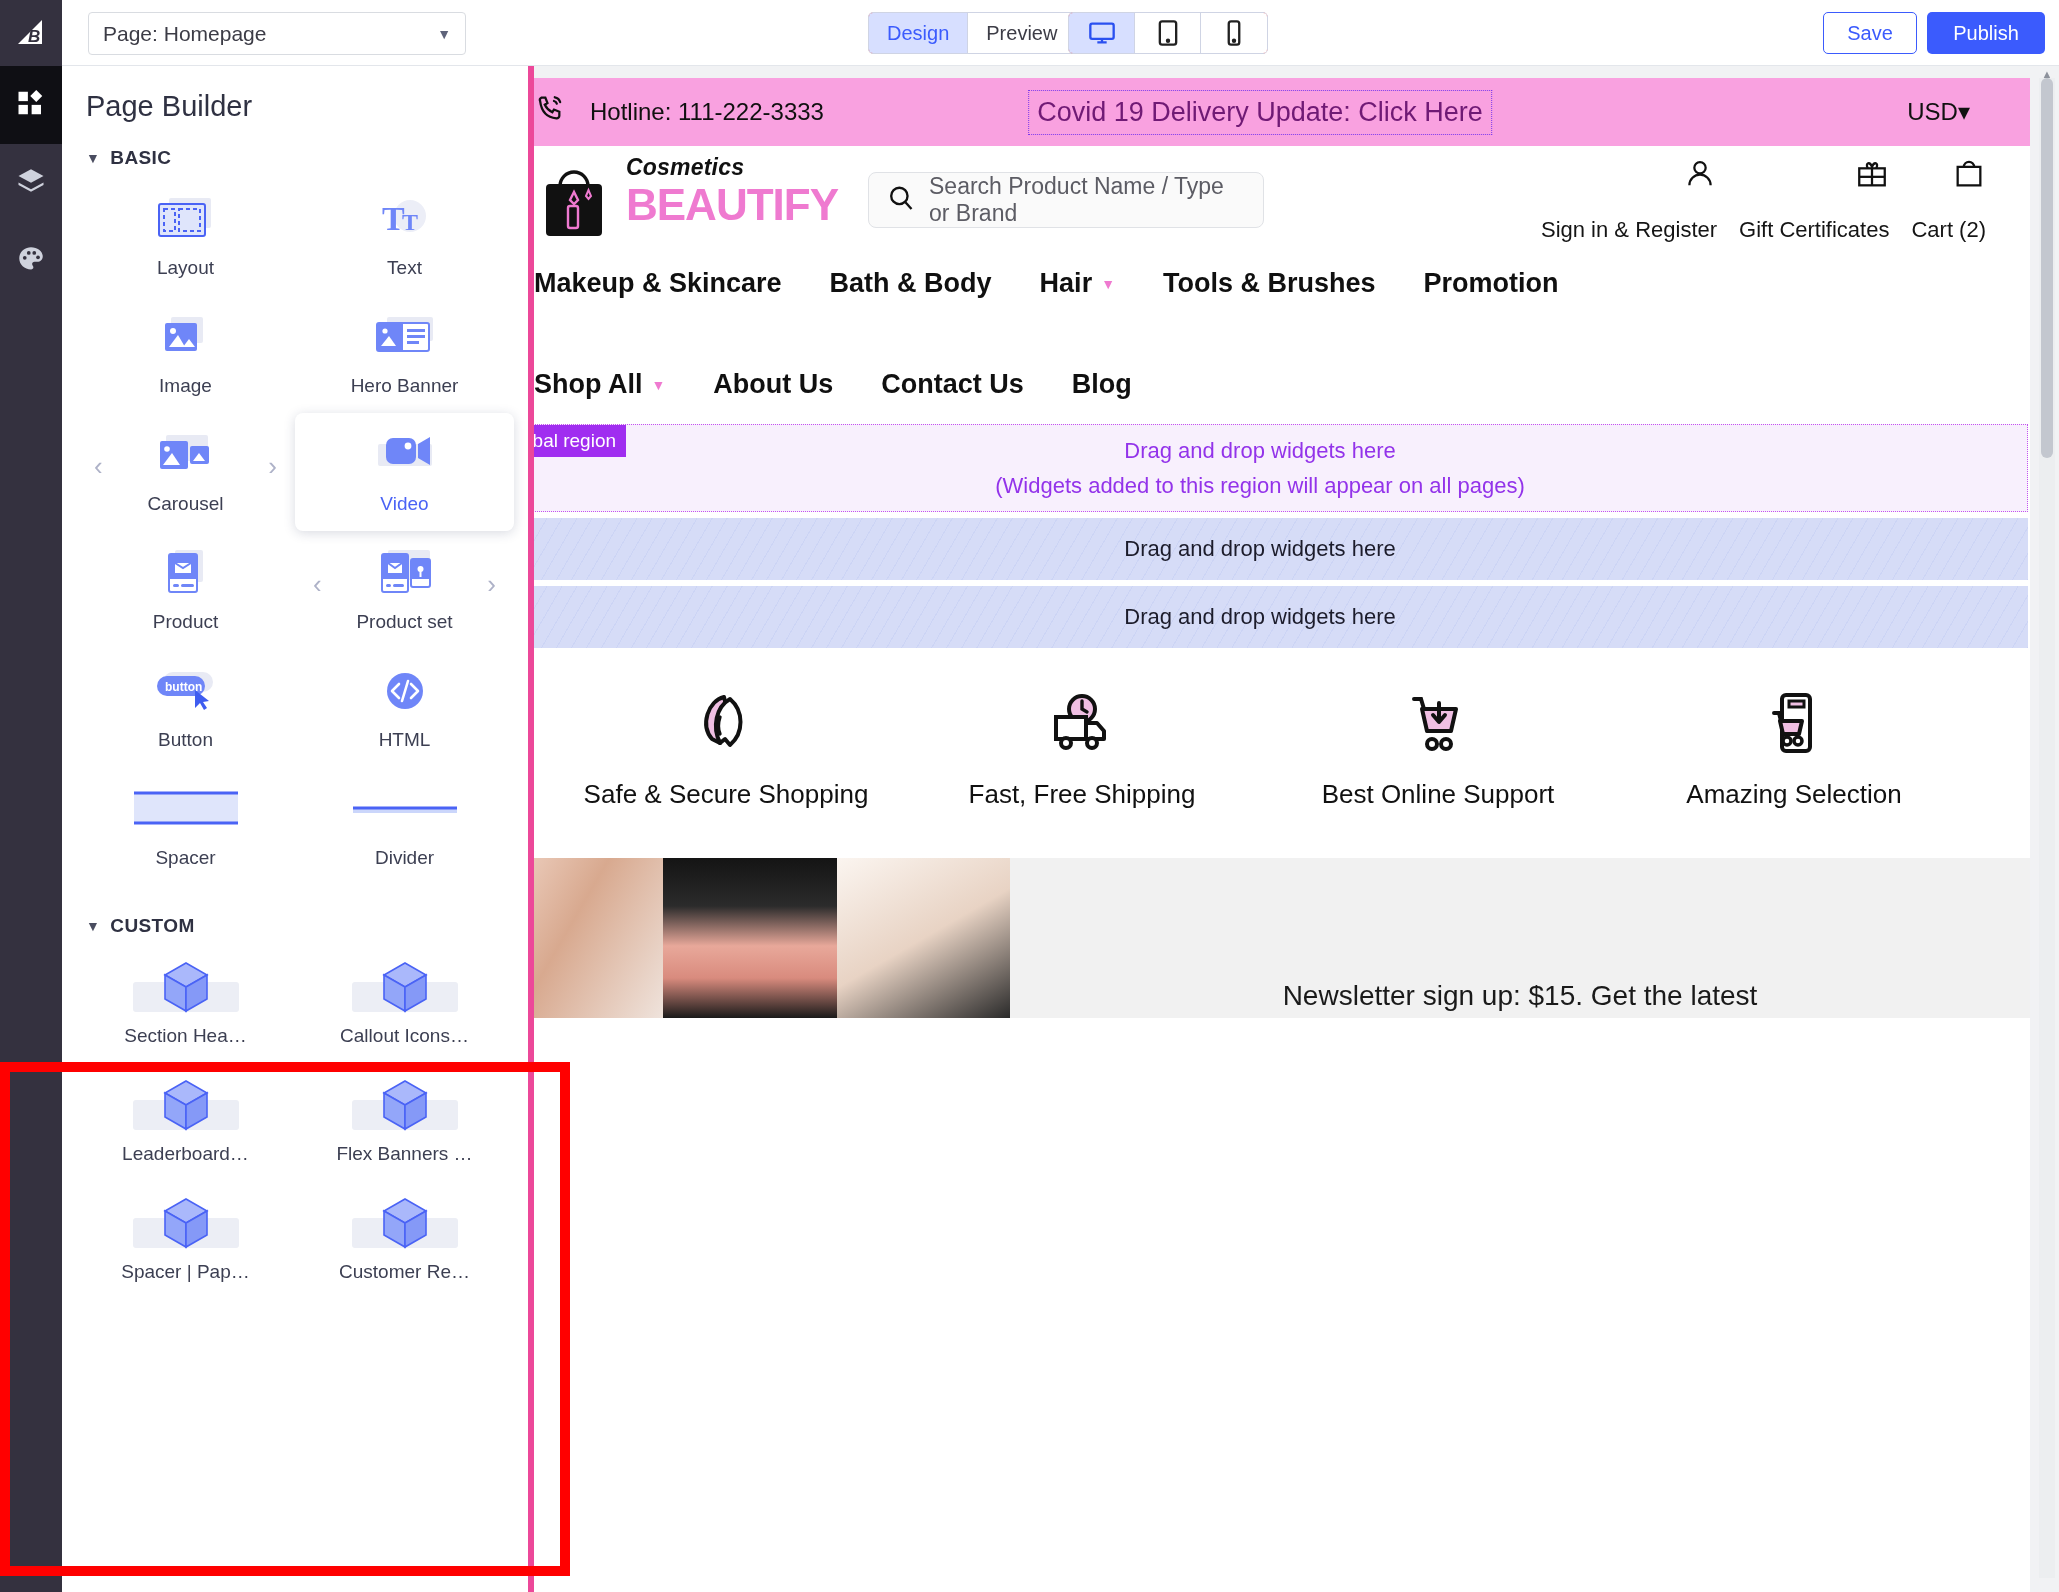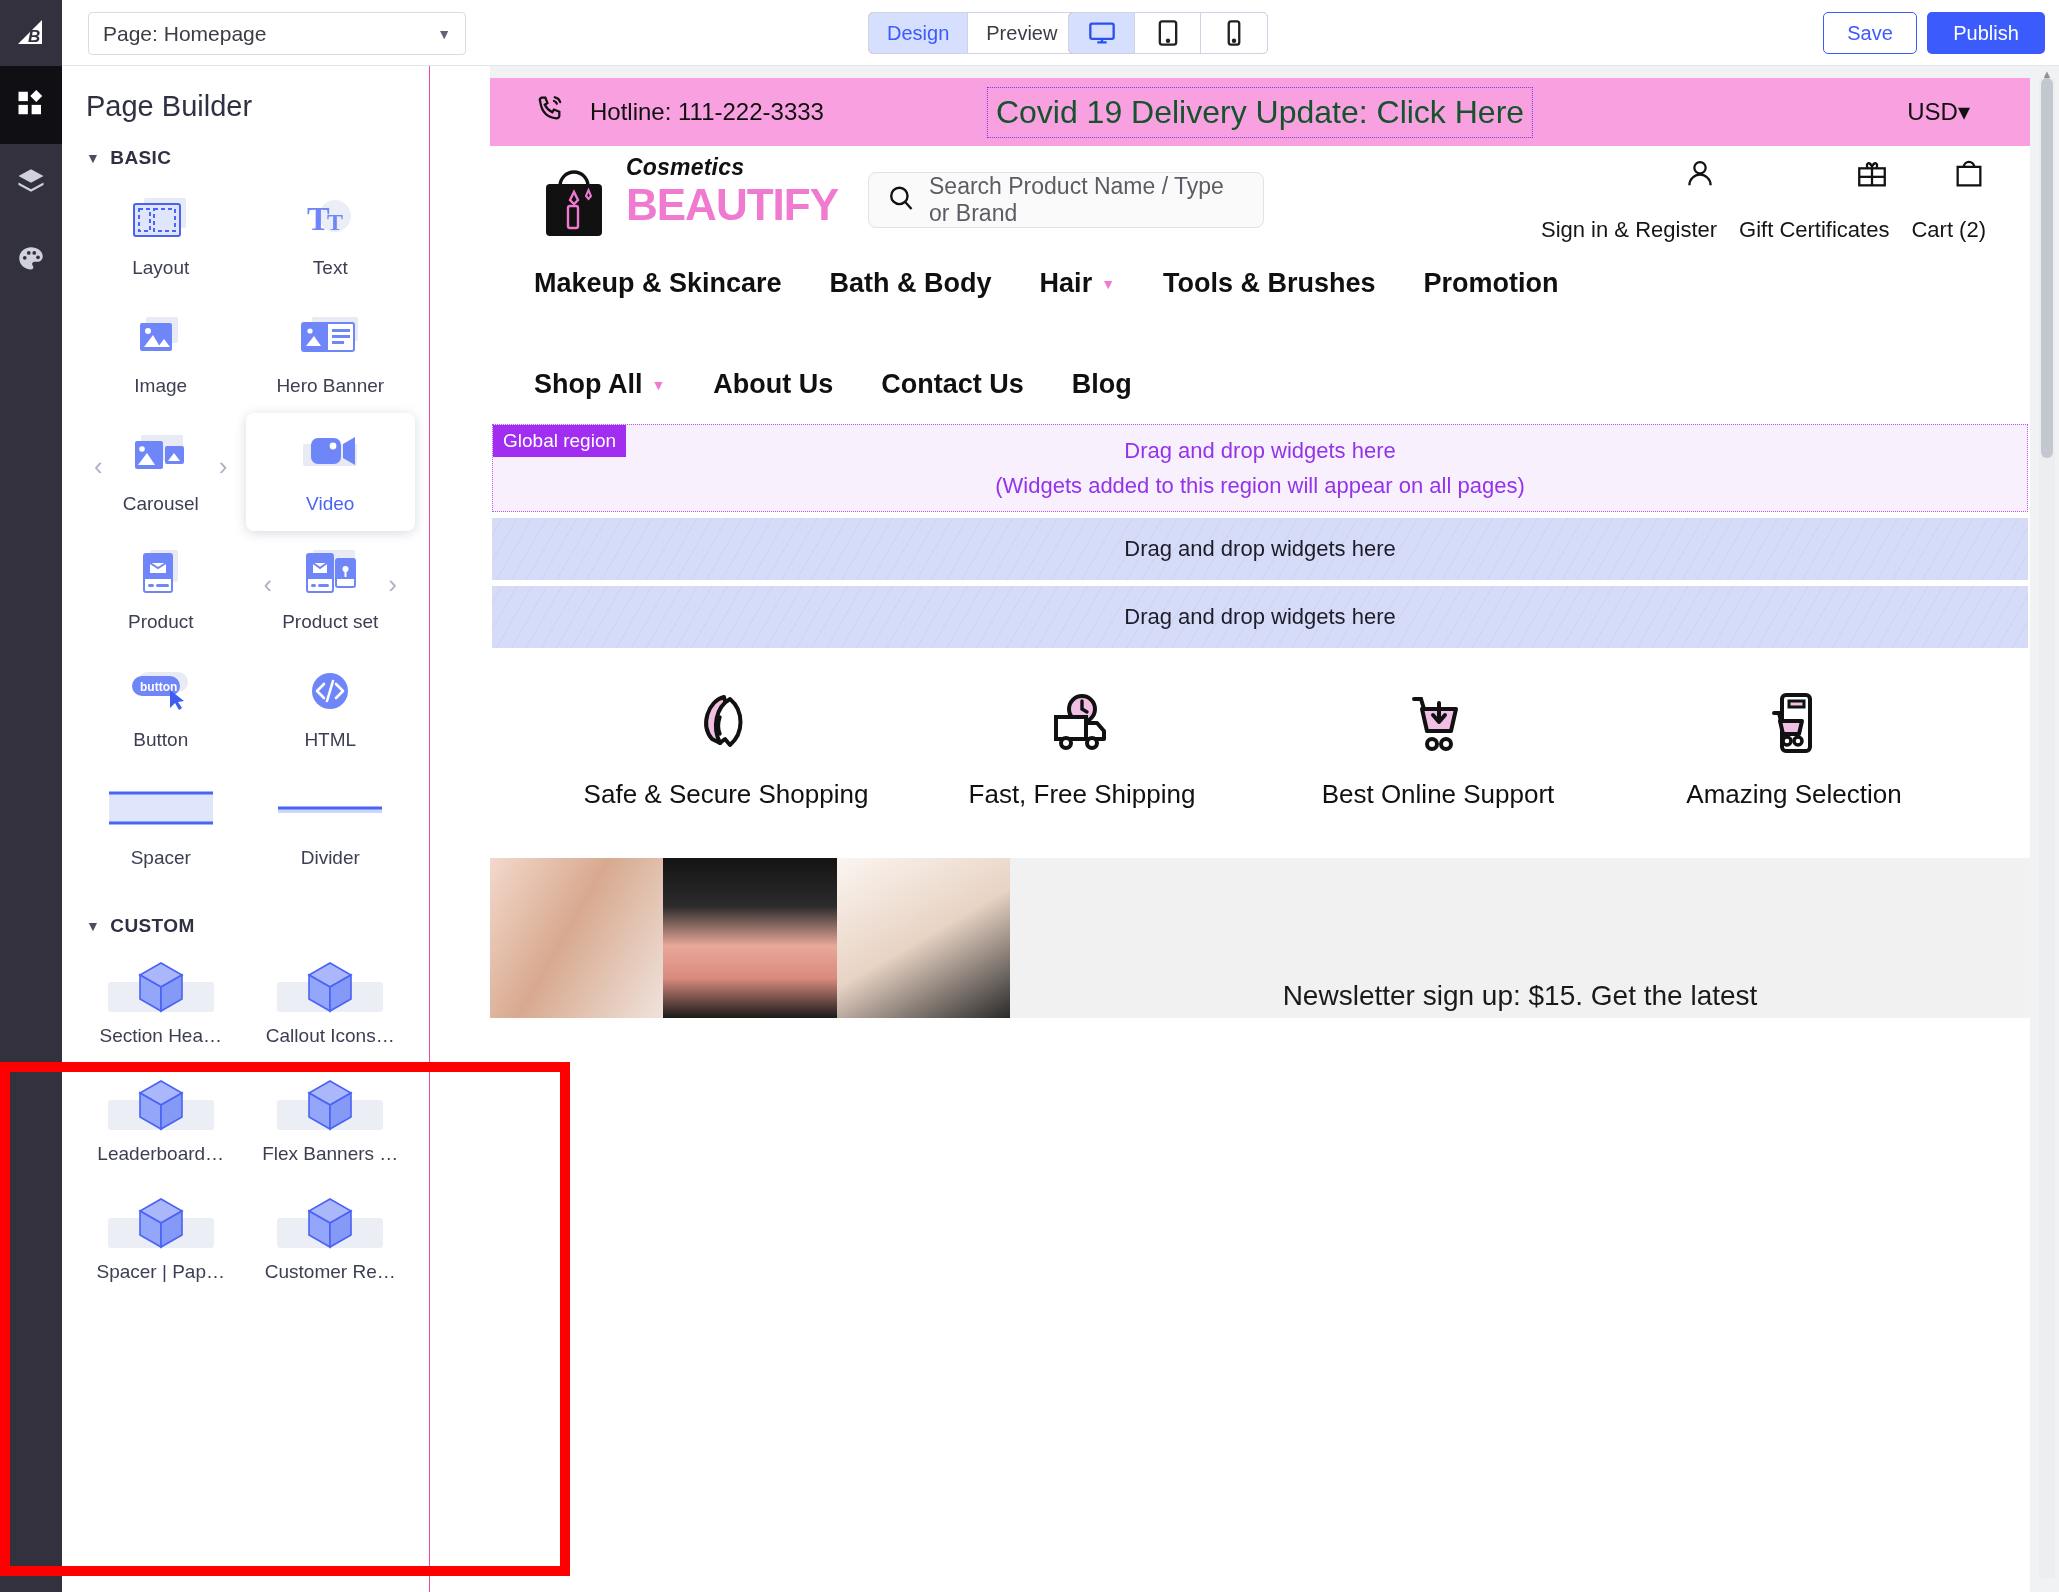--- a/index.html
+++ b/index.html
@@ -85,23 +85,23 @@
   }
   .rail-item {
     width: 62px; height: 78px;
     display: flex; align-items: center; justify-content: center;
   }
   .rail-item.active { background: #0f0f14; }
 
   
   .panel {
     position: absolute; left: 62px; top: 66px;
-    width: 368px; height: 1526px;
+    width: 472px; height: 1526px;
     background: #fff;
-    border-right: 1px solid #ec4899;
+    border-right: 6px solid #ec4899;
     overflow: hidden;
     z-index: 18;
   }
   .panel-title {
     font-size: 29px; color: #2f3142;
     padding: 24px 0 0 24px;
     font-weight: 400;
   }
   .group-hd {
     display: flex; align-items: center;
@@ -182,21 +182,21 @@
   }
   .hot-left {
     display: flex; align-items: center; gap: 24px;
     margin-left: 44px;
     font-size: 24px; color: #101010;
   }
   .covid {
     position: absolute; left: 50%; transform: translateX(-50%);
     border: 1px dotted #7c3aed;
     padding: 6px 8px;
-    font-size: 32px; color: #14532d;
+    font-size: 27px; color: #701a75;
   }
   .usd {
     position: absolute; right: 60px;
     font-size: 24px; color: #111;
   }
 
   
   .site-hd {
     height: 108px;
     display: flex; align-items: center;

